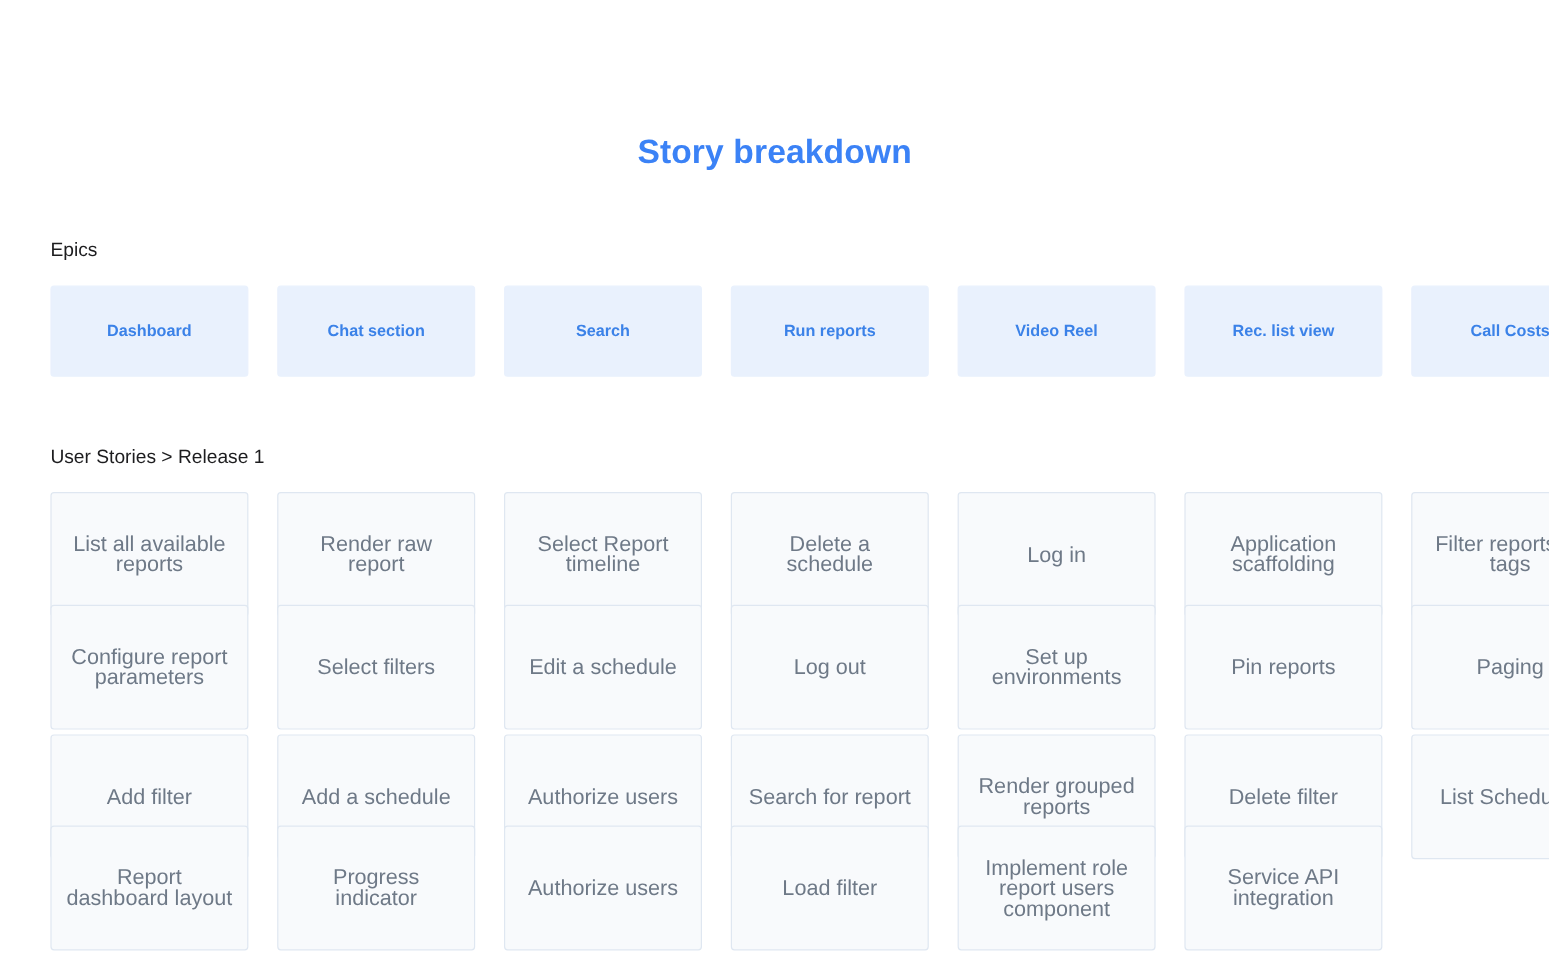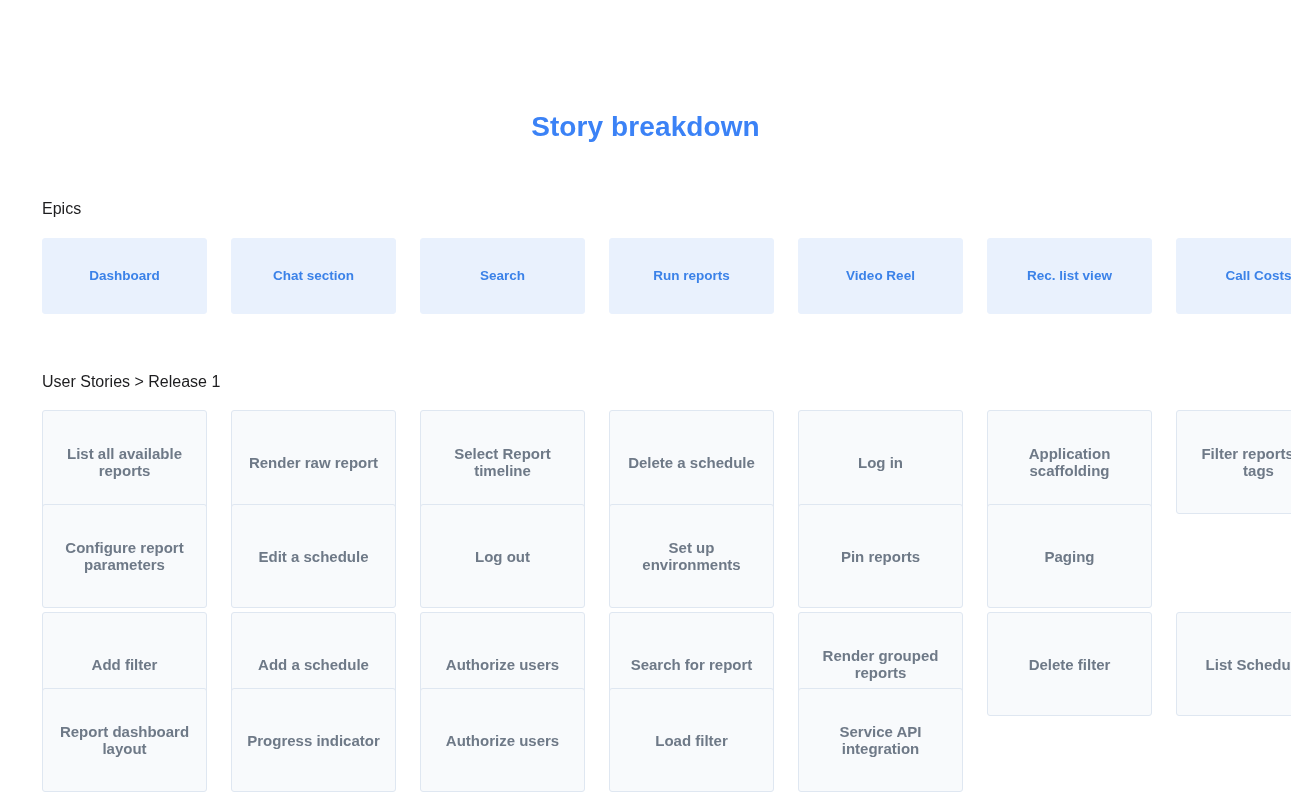--- a/index.html
+++ b/index.html
@@ -82,22 +82,22 @@
     color: #3b82e8;
     font-size: 13.5px;
     font-weight: bold;
     line-height: 18px;
   }
   .story-card {
     height: 104px;
     background: #f8fafc;
     border: 1px solid #dfe7f1;
     color: #6e7987;
-    font-size: 15px;
-    font-weight: bold;
+    font-size: 18px;
+    font-weight: normal;
     line-height: 17px;
   }
   .card-label {
     display: block;
     max-width: 140px;
   }
 </style>
 </head>
 <body>
 
@@ -154,20 +154,23 @@
       </div>
       <div class="card story-card">
         <span class="card-label">Filter reports by tags</span>
       </div>
     </div>
   <div class="row" id="stories-row-1">
       <div class="card story-card">
         <span class="card-label">Configure report parameters</span>
       </div>
       <div class="card story-card">
+        <span class="card-label">Select filters</span>
+      </div>
+      <div class="card story-card">
         <span class="card-label">Edit a schedule</span>
       </div>
       <div class="card story-card">
         <span class="card-label">Log out</span>
       </div>
       <div class="card story-card">
         <span class="card-label">Set up environments</span>
       </div>
       <div class="card story-card">
         <span class="card-label">Pin reports</span>
@@ -206,17 +209,20 @@
       <div class="card story-card">
         <span class="card-label">Progress indicator</span>
       </div>
       <div class="card story-card">
         <span class="card-label">Authorize users</span>
       </div>
       <div class="card story-card">
         <span class="card-label">Load filter</span>
       </div>
       <div class="card story-card">
+        <span class="card-label">Implement role report users component</span>
+      </div>
+      <div class="card story-card">
         <span class="card-label">Service API integration</span>
       </div>
     </div>
 
 </div>
 
 </body></html>

